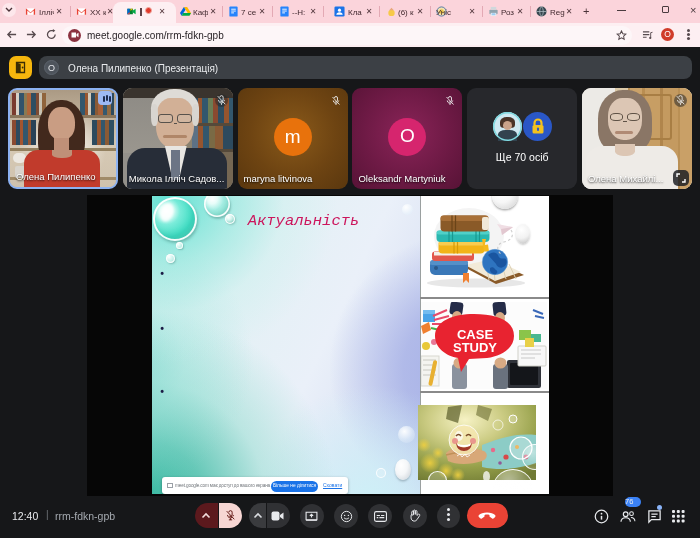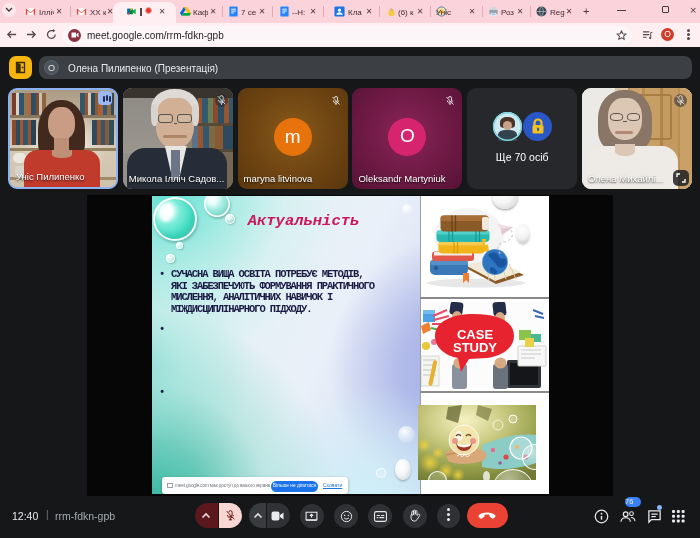--- a/index.html
+++ b/index.html
@@ -184,21 +184,21 @@
  <div class="abs" style="left:82px;top:30px;width:22px;height:25px;background:linear-gradient(90deg,#2d4a5e 0 5px,#96552f 5px 9px,#33576d 9px 13px,#8a5a35 13px 17px,#2e4e62 17px 22px)"></div>
  <div class="abs" style="left:3px;top:63px;width:13px;height:10px;background:#ece8e1;border-radius:5px"></div>
  <div class="abs" style="left:5px;top:76px;width:16px;height:12px;background:#d8d4cd;border-radius:2px"></div>
  <div class="abs" style="left:28px;top:10px;width:47px;height:62px;background:#42291d;border-radius:48% 48% 30% 30%"></div>
  <div class="abs" style="left:38px;top:17px;width:27px;height:33px;background:#c99d83;border-radius:46% 46% 44% 44%"></div>
  <div class="abs" style="left:44px;top:48px;width:15px;height:14px;background:#bf9078"></div>
  <div class="abs" style="left:14px;top:60px;width:76px;height:37px;background:#c13b2c;border-radius:14px 14px 0 0"></div>
  <div class="abs" style="left:42px;top:60px;width:20px;height:8px;background:#bf9078;border-radius:0 0 45% 45%"></div>
  <div class="abs" style="right:4px;top:1px;width:14px;height:14px;background:#9db9f4;border-radius:4px"></div>
  <div class="abs" style="right:8.5px;top:5px;width:2px;height:6px;border-radius:1px;background:#1d2c50;box-shadow:-3px 1px 0 #1d2c50,3px 1px 0 #1d2c50"></div>
- <div class="tname">Уніс Пилипенко</div>
+ <div class="tname">Олена Пилипенко</div>
 </div>
 
 <div class="tile abs" style="left:122.8px;width:110px;background:#8d8a85">
  <div class="abs" style="left:0;top:0;width:110px;height:101px;background:linear-gradient(90deg,#93908a 0 56%,#756753 56% 100%)"></div>
  <div class="abs" style="left:0;top:0;width:110px;height:10px;background:#3a342e"></div>
  <div class="abs" style="left:60px;top:10px;width:50px;height:25px;background:linear-gradient(90deg,#55704f 0 6px,#8a5a35 6px 10px,#2d4a5e 10px 15px,#96552f 15px 19px,#33576d 19px 25px,#6b7d54 25px 30px,#8a4a30 30px 35px,#2e4e62 35px 41px,#96552f 41px 46px,#33576d 46px 50px)"></div>
  <div class="abs" style="left:60px;top:35px;width:50px;height:3px;background:#55493a"></div>
  <div class="abs" style="left:62px;top:38px;width:48px;height:23px;background:linear-gradient(90deg,#8a8270 0 7px,#5d7185 7px 13px,#96552f 13px 18px,#33576d 18px 24px,#7a6a45 24px 30px,#8a5a35 30px 38px,#2d4a5e 38px 48px)"></div>
  <div class="abs" style="left:62px;top:61px;width:48px;height:3px;background:#55493a"></div>
  <div class="abs" style="left:0px;top:10px;width:62px;height:55px;background:linear-gradient(180deg,#8f8c86,#9a968e)"></div>
@@ -283,27 +283,23 @@
 <div id="slide" class="abs">
 
  <div class="abs" style="left:1px;top:1px;width:44px;height:44px;border-radius:50%;background:radial-gradient(ellipse at 30% 32%,#ffffff 0%,rgba(236,255,250,.95) 14%,rgba(120,240,218,.6) 32%,#3ddcc2 62%,#55e0c8 82%,#8ae8d6 100%);box-shadow:inset 0 0 0 2px rgba(255,255,255,.95),inset -3px -4px 6px rgba(40,150,135,.35),1px 2px 3px rgba(50,110,100,.4)"></div>
     <div class="abs" style="left:9px;top:7px;width:12px;height:19px;border-radius:50%;background:rgba(255,255,255,.8);filter:blur(1px);transform:rotate(18deg)"></div>
  <div class="abs" style="left:52px;top:-5px;width:26px;height:26px;border-radius:50%;background:radial-gradient(ellipse at 32% 30%,#ffffff 0%,rgba(240,255,252,.9) 20%,rgba(170,240,228,.55) 45%,#8ce4d4 75%,#b2ecdf 100%);box-shadow:inset 0 0 0 1.6px rgba(255,255,255,.95),inset -2px -3px 5px rgba(60,160,145,.3),1px 2px 2px rgba(50,110,100,.35)"></div>
  <div class="abs" style="left:73px;top:18px;width:10px;height:10px;border-radius:50%;background:radial-gradient(ellipse at 32% 30%,#ffffff 0%,rgba(220,248,242,.9) 40%,#a8e4d8 80%,#c8f0e6 100%);box-shadow:inset 0 0 0 1.2px rgba(255,255,255,.95),inset -1px -2px 3px rgba(60,160,145,.35),1px 1px 2px rgba(50,110,100,.3)"></div>
  <div class="abs" style="left:24px;top:46px;width:7px;height:7px;border-radius:50%;background:radial-gradient(ellipse at 32% 30%,#ffffff 0%,rgba(210,245,238,.85) 45%,#9adcce 100%);box-shadow:inset 0 0 0 1px rgba(255,255,255,.9),1px 1px 1.5px rgba(50,110,100,.35)"></div>
  <div class="abs" style="left:14px;top:58px;width:9px;height:9px;border-radius:50%;background:radial-gradient(ellipse at 32% 30%,#ffffff 0%,rgba(215,245,240,.8) 45%,#96d8cc 100%);box-shadow:inset 0 0 0 1.2px rgba(255,255,255,.9),1px 1px 2px rgba(50,110,100,.35)"></div>
  <div class="abs" style="left:250px;top:8px;width:11px;height:11px;border-radius:50%;background:radial-gradient(circle at 36% 30%,rgba(255,255,255,.95),rgba(235,245,252,.55) 60%,rgba(215,228,248,.45))"></div>
 
- <div class="abs" style="left:17px;top:16px;width:269px;text-align:center;font-family:'Liberation Mono',monospace;font-style:italic;font-weight:bold;font-size:15.5px;color:#cc155c">Актуальність</div>
+ <div class="abs" style="left:17px;top:16px;width:269px;text-align:center;font-family:'Liberation Mono',monospace;font-style:italic;font-weight:normal;font-size:15.5px;color:#cc155c">Актуальність</div>
 
  <div class="abs" style="left:7px;top:73px;width:250px;font-family:'Liberation Mono',monospace;font-weight:bold;font-size:10.5px;letter-spacing:-1.1px;line-height:11.5px;color:#1a1a44;white-space:pre">•<span style="letter-spacing:0"> </span></div>
- <div id="btxt" class="abs" style="left:19px;top:73px;font-family:'Liberation Mono',monospace;font-weight:bold;font-size:10.5px;letter-spacing:-1.1px;line-height:11.5px;color:#1a1a44;white-space:pre">СУЧАСНА ВИЩА ОСВІТА ПОТРЕБУЄ МЕТОДІВ,
-ЯКІ ЗАБЕЗПЕЧУЮТЬ ФОРМУВАННЯ ПРАКТИЧНОГО
-МИСЛЕННЯ, АНАЛІТИЧНИХ НАВИЧОК І
-МІЖДИСЦИПЛІНАРНОГО ПІДХОДУ.</div>
  <div class="abs" style="left:7px;top:126.5px;font-family:'Liberation Mono',monospace;font-weight:bold;font-size:10.5px;color:#1a1a44">•</div>
  <div class="abs" style="left:7px;top:189.5px;font-family:'Liberation Mono',monospace;font-weight:bold;font-size:10.5px;color:#1a1a44">•</div>
 
  <div class="abs" style="left:268px;top:0;width:129px;height:298px;background:#fff;border-left:1px solid #9aa0a0"></div>
 
  <svg class="abs" style="left:272px;top:2px" width="122" height="98" viewBox="0 0 122 98">
   <ellipse cx="45" cy="38" rx="35" ry="28" fill="#f4f4f4"></ellipse>
   <ellipse cx="52" cy="85" rx="49" ry="4.5" fill="#e7e7e7"></ellipse>
   <path d="M40 69 L70 63 L100 77 L72 86 Z" fill="#8a5a28"></path>
   <path d="M41 67 L69 61 L97 74 L71 83 Z" fill="#f2ead8"></path>

